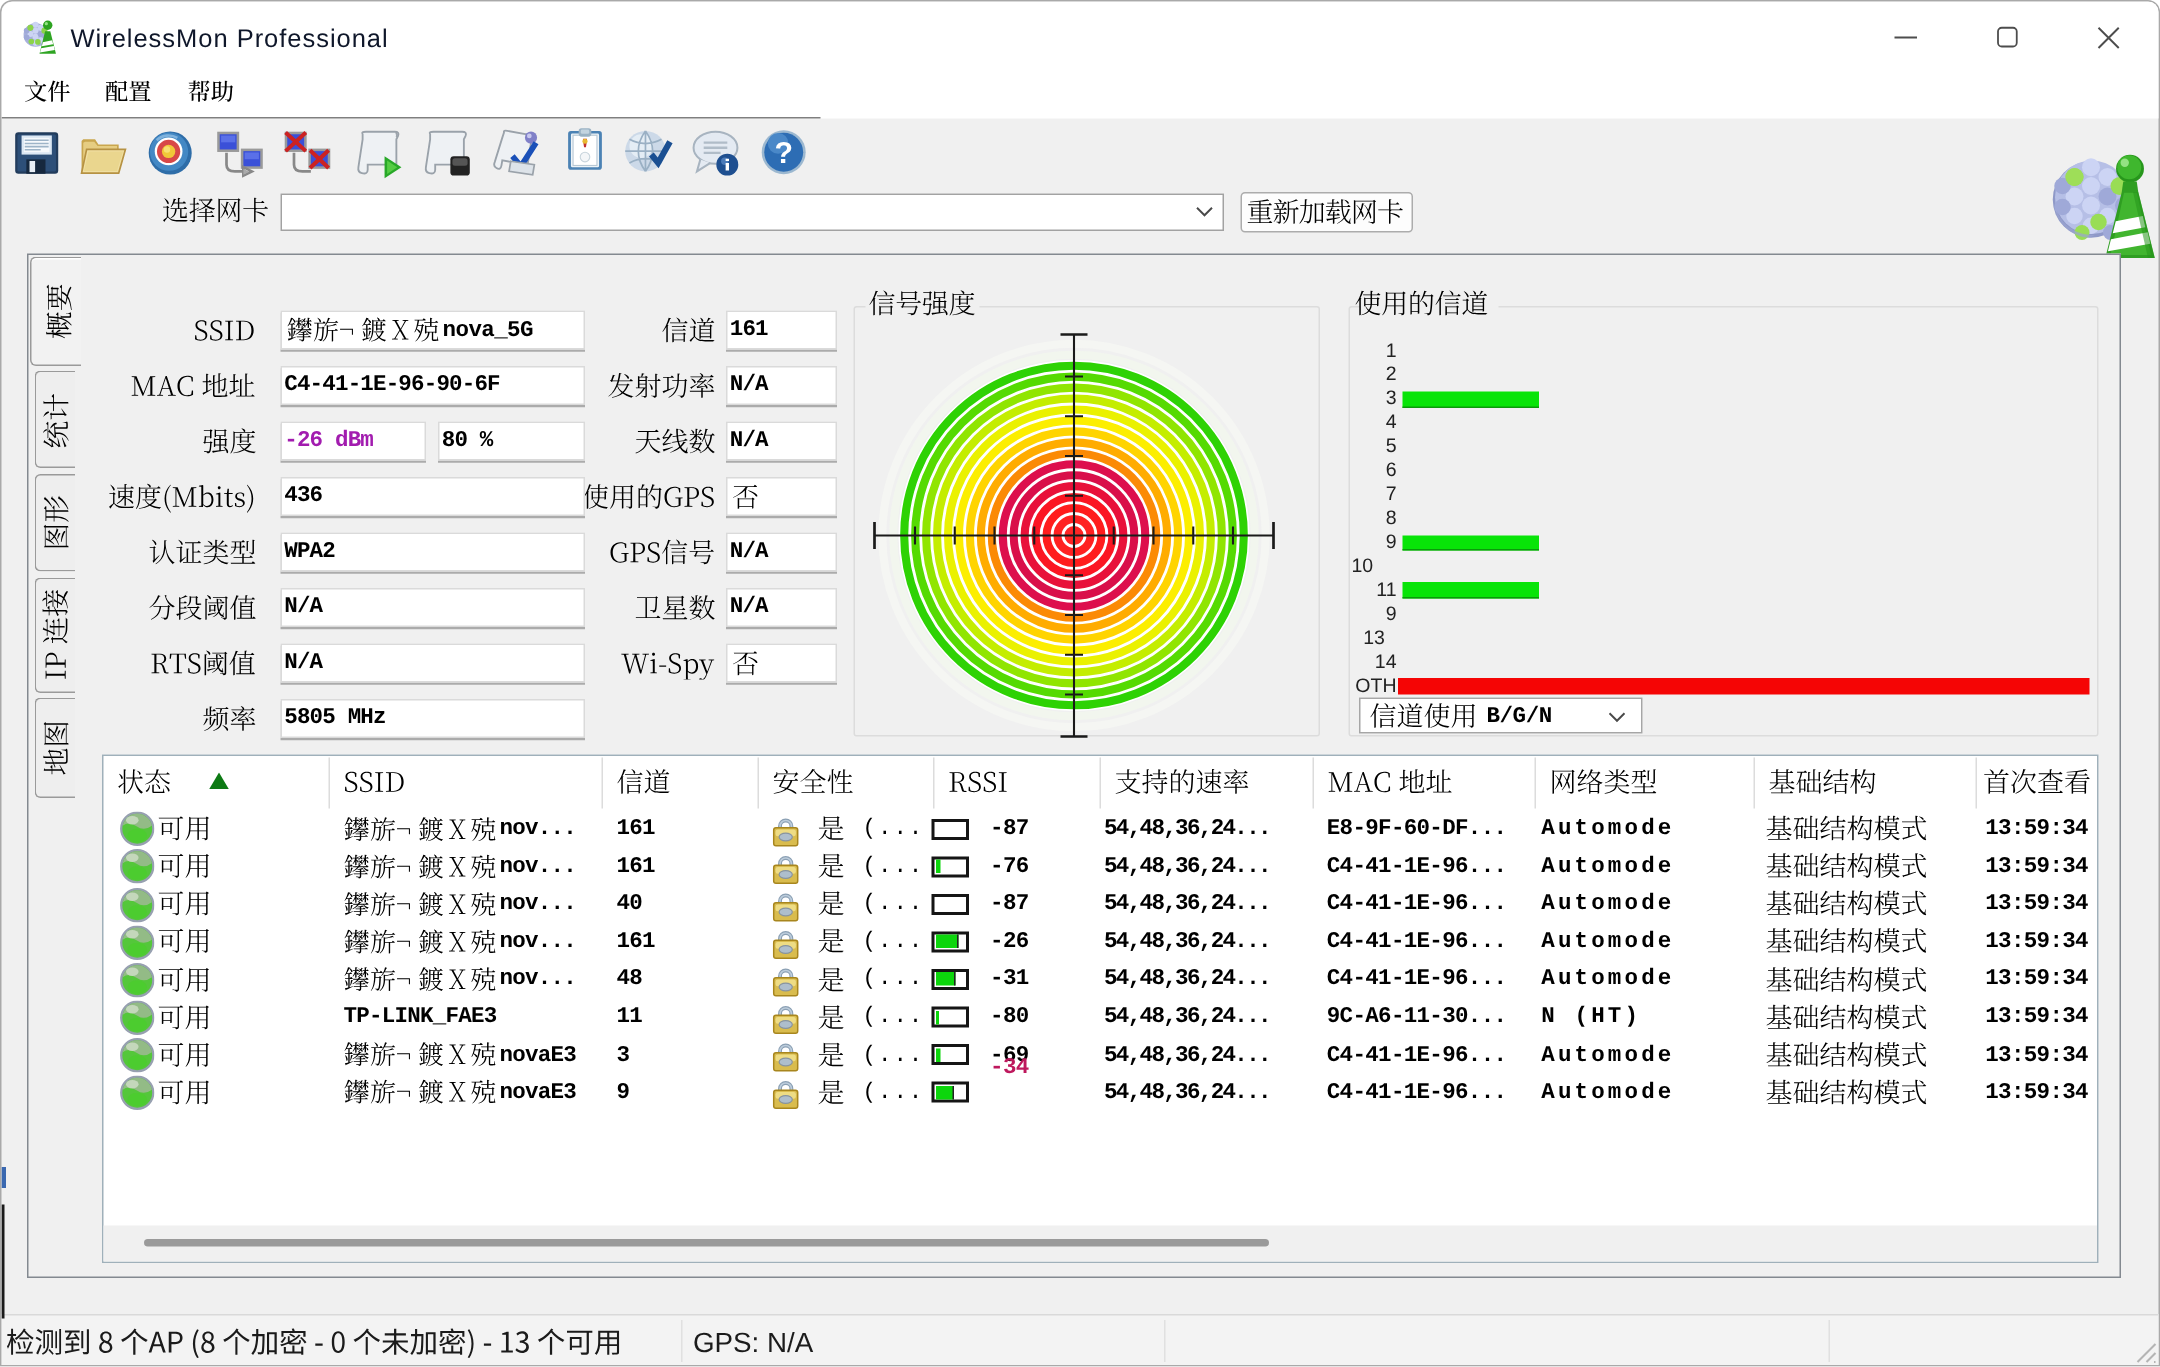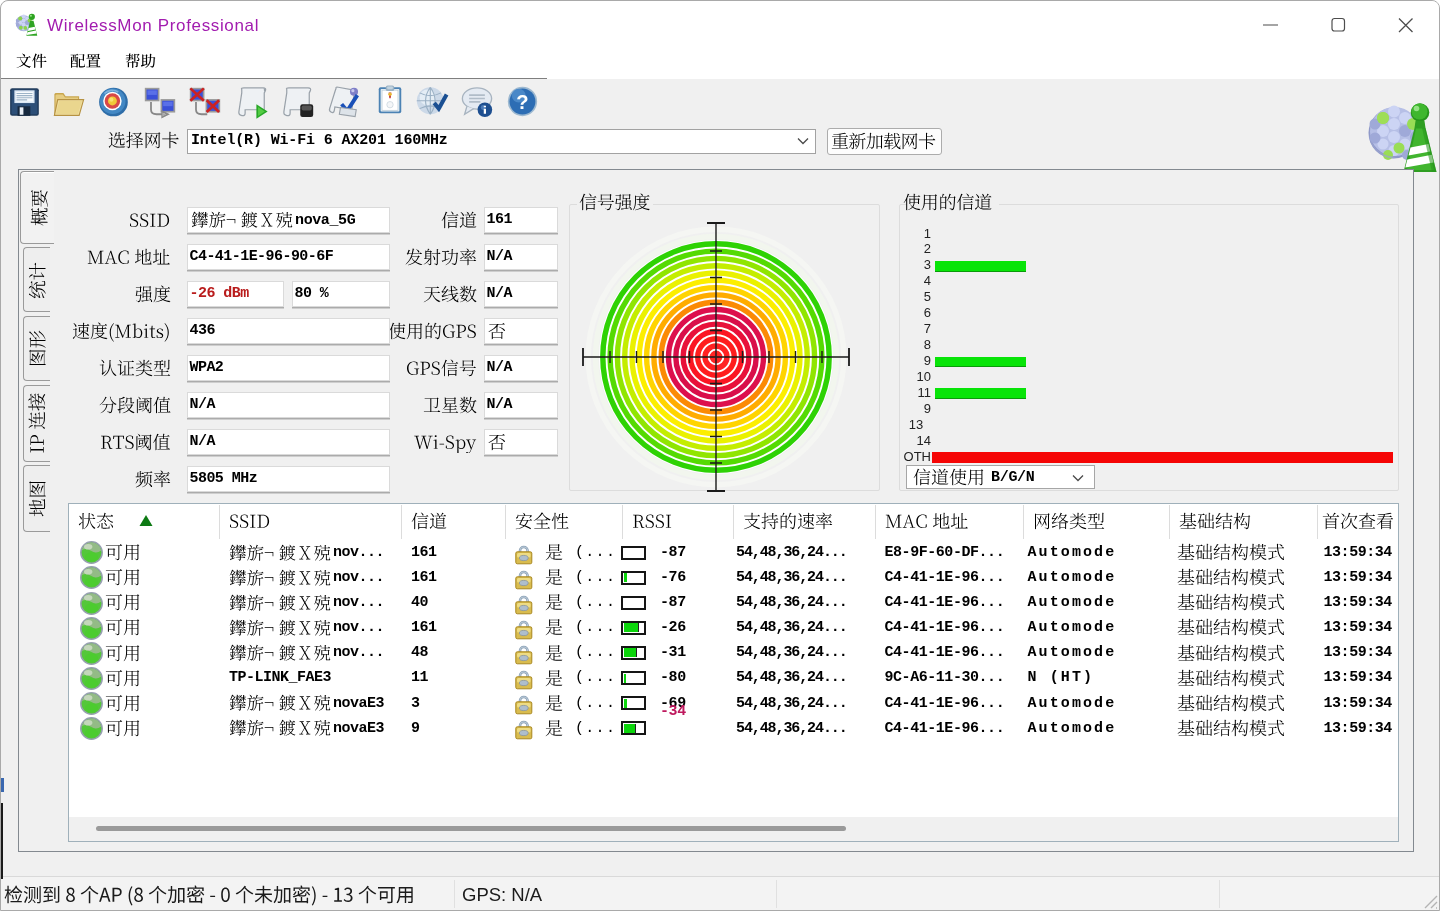--- a/index.html
+++ b/index.html
@@ -86,21 +86,21 @@
         <circle cx="20" cy="21" r="6.5"></circle>
         <circle cx="50" cy="27" r="6.5"></circle>
         <circle cx="36" cy="51" r="6"></circle>
         <circle cx="22" cy="50" r="6"></circle>
       </g>
 <circle cx="57" cy="15.5" r="10" fill="#2da321"></circle>
       <circle cx="54" cy="12" r="3.5" fill="#93e283"></circle>
 <path d="M51.5 28 L62.5 28 L74.5 76 L39.5 76 Z" fill="#2fa423"></path>
 <path d="M46.5 51.5 L66.5 47.5 L68.5 56 L44.5 60.5 Z M43 64.5 L70 59.5 L72 68.5 L40.5 73.5 Z" fill="#ffffff"></path>
 </svg>
-<div style="position:absolute;left:46px;top:15px;font:17px 'Liberation Sans';letter-spacing:0.65px;color:#a21caf">WirelessMon Professional</div>
+<div style="position:absolute;left:46px;top:15px;font:17px 'Liberation Sans';letter-spacing:0.65px;color:#0f172a">WirelessMon Professional</div>
 <svg style="position:absolute;left:1255px;top:14px" width="170" height="20" viewBox="0 0 170 20">
 <path d="M7 10 H22" stroke="#4d4d4d" stroke-width="1.2"></path>
 <rect x="76" y="3.5" width="12.5" height="12.5" rx="2.5" fill="none" stroke="#4d4d4d" stroke-width="1.2"></rect>
 <path d="M143 3.5 L156.5 17 M156.5 3.5 L143 17" stroke="#4d4d4d" stroke-width="1.3"></path>
 </svg>
 <svg style="position:absolute;left:14.5px;top:52.0px" width="32" height="18">
       <use href="#t0" fill="#000000"></use>
     </svg>
 <svg style="position:absolute;left:68.5px;top:52.0px" width="32" height="18">
       <use href="#t1" fill="#000000"></use>
@@ -196,21 +196,20 @@
 <svg style="position:absolute;left:504.5px;top:84px" width="34" height="34" viewBox="0 0 32 32">
       <circle cx="15.5" cy="15.5" r="13.8" fill="#9cb8d0"></circle>
       <circle cx="15.5" cy="15.5" r="12.2" fill="#2d6db4"></circle>
       <circle cx="12" cy="10" r="6.5" fill="#4a88c8"></circle>
 <text x="15.5" y="22.5" font-family="Liberation Sans" font-weight="bold" font-size="19" fill="#ffffff" text-anchor="middle">?</text>
     </svg>
 <svg style="position:absolute;left:106.5px;top:129.6px" width="72" height="20">
       <use href="#t3" fill="#000000"></use>
     </svg>
 <div style="position:absolute;left:186px;top:128px;width:629px;height:25px;background:#fff;border:1px solid #a2a2a2"></div>
-<div style="position:absolute;left:190px;top:129.2px;font:600 15px 'Liberation Mono';letter-spacing:-0.15px;color:#000;white-space:pre;line-height:22px">Intel(R) Wi-Fi 6 AX201 160MHz</div>
 <svg style="position:absolute;left:795px;top:135px" width="14" height="10">
       <path d="M2 2.5 L7 7.5 L12 2.5" stroke="#4a4a4a" stroke-width="1.3" fill="none"></path>
     </svg>
 <div style="position:absolute;left:826px;top:127px;width:115px;height:27px;background:#fdfdfd;border:1px solid #acacac;border-radius:3px"></div>
 <svg style="position:absolute;left:830px;top:130.6px" width="105" height="20">
       <use href="#t4" fill="#000000"></use>
     </svg>
 <svg style="position:absolute;left:1362px;top:96px" width="78" height="78" viewBox="0 0 78 78">
 <circle cx="31" cy="36" r="25.5" fill="#8f99c8"></circle>
 <circle cx="31.5" cy="34.5" r="24.5" fill="#b6bfe6"></circle>
@@ -317,21 +316,21 @@
       <use href="#t24" fill="#000000"></use>
     </svg>
 <div style="position:absolute;left:186px;top:206px;width:203px;height:26px;background:#fff;border:1px solid #dadada;box-shadow:0 1.5px 0 #ababab"></div>
 <svg style="position:absolute;left:190px;top:209.9px" width="103" height="20">
       <use href="#t25" fill="#000000"></use>
     </svg>
 <div style="position:absolute;left:294.0775px;top:208.8px;font:600 15px 'Liberation Mono';letter-spacing:-0.4px;color:#000;white-space:pre;line-height:22px">nova_5G</div>
 <div style="position:absolute;left:186px;top:243px;width:203px;height:26px;background:#fff;border:1px solid #dadada;box-shadow:0 1.5px 0 #ababab"></div>
 <div style="position:absolute;left:188.5px;top:245.2px;font:600 15px 'Liberation Mono';letter-spacing:-0.55px;color:#000;white-space:pre;line-height:22px">C4-41-1E-96-90-6F</div>
 <div style="position:absolute;left:186px;top:280px;width:97px;height:26px;background:#fff;border:1px solid #dadada;box-shadow:0 1.5px 0 #ababab"></div>
-<div style="position:absolute;left:188.5px;top:282.2px;font:600 15px 'Liberation Mono';letter-spacing:-0.55px;color:#b91c1c;white-space:pre;line-height:22px">-26 dBm</div>
+<div style="position:absolute;left:188.5px;top:282.2px;font:600 15px 'Liberation Mono';letter-spacing:-0.55px;color:#a21caf;white-space:pre;line-height:22px">-26 dBm</div>
 <div style="position:absolute;left:291px;top:280px;width:98px;height:26px;background:#fff;border:1px solid #dadada;box-shadow:0 1.5px 0 #ababab"></div>
 <div style="position:absolute;left:293.5px;top:282.2px;font:600 15px 'Liberation Mono';letter-spacing:-0.55px;color:#000;white-space:pre;line-height:22px">80 %</div>
 <div style="position:absolute;left:186px;top:317px;width:203px;height:26px;background:#fff;border:1px solid #dadada;box-shadow:0 1.5px 0 #ababab"></div>
 <div style="position:absolute;left:188.5px;top:319.2px;font:600 15px 'Liberation Mono';letter-spacing:-0.55px;color:#000;white-space:pre;line-height:22px">436</div>
 <div style="position:absolute;left:186px;top:354px;width:203px;height:26px;background:#fff;border:1px solid #dadada;box-shadow:0 1.5px 0 #ababab"></div>
 <div style="position:absolute;left:188.5px;top:356.2px;font:600 15px 'Liberation Mono';letter-spacing:-0.55px;color:#000;white-space:pre;line-height:22px">WPA2</div>
 <div style="position:absolute;left:186px;top:391px;width:203px;height:26px;background:#fff;border:1px solid #dadada;box-shadow:0 1.5px 0 #ababab"></div>
 <div style="position:absolute;left:188.5px;top:393.2px;font:600 15px 'Liberation Mono';letter-spacing:-0.55px;color:#000;white-space:pre;line-height:22px">N/A</div>
 <div style="position:absolute;left:186px;top:428px;width:203px;height:26px;background:#fff;border:1px solid #dadada;box-shadow:0 1.5px 0 #ababab"></div>
 <div style="position:absolute;left:188.5px;top:430.2px;font:600 15px 'Liberation Mono';letter-spacing:-0.55px;color:#000;white-space:pre;line-height:22px">N/A</div>
@@ -391,21 +390,21 @@
     </svg>
 <div style="position:absolute;left:900px;top:224.5px;width:30px;text-align:right;font:13px 'Liberation Sans';color:#222">1</div>
 <div style="position:absolute;left:900px;top:240.4px;width:30px;text-align:right;font:13px 'Liberation Sans';color:#222">2</div>
 <div style="position:absolute;left:900px;top:256.4px;width:30px;text-align:right;font:13px 'Liberation Sans';color:#222">3</div>
 <div style="position:absolute;left:900px;top:272.3px;width:30px;text-align:right;font:13px 'Liberation Sans';color:#222">4</div>
 <div style="position:absolute;left:900px;top:288.2px;width:30px;text-align:right;font:13px 'Liberation Sans';color:#222">5</div>
 <div style="position:absolute;left:900px;top:304.1px;width:30px;text-align:right;font:13px 'Liberation Sans';color:#222">6</div>
 <div style="position:absolute;left:900px;top:320.1px;width:30px;text-align:right;font:13px 'Liberation Sans';color:#222">7</div>
 <div style="position:absolute;left:900px;top:336.0px;width:30px;text-align:right;font:13px 'Liberation Sans';color:#222">8</div>
 <div style="position:absolute;left:900px;top:351.9px;width:30px;text-align:right;font:13px 'Liberation Sans';color:#222">9</div>
-<div style="position:absolute;left:900px;top:367.9px;width:30px;text-align:right;font:13px 'Liberation Sans';color:#222">10</div>
+<div style="position:absolute;left:900px;top:367.9px;width:30px;text-align:left;font:13px 'Liberation Sans';color:#222">10</div>
 <div style="position:absolute;left:900px;top:383.8px;width:30px;text-align:right;font:13px 'Liberation Sans';color:#222">11</div>
 <div style="position:absolute;left:900px;top:399.7px;width:30px;text-align:right;font:13px 'Liberation Sans';color:#222">9</div>
 <div style="position:absolute;left:900px;top:415.7px;width:30px;text-align:center;font:13px 'Liberation Sans';color:#222">13</div>
 <div style="position:absolute;left:900px;top:431.6px;width:30px;text-align:right;font:13px 'Liberation Sans';color:#222">14</div>
 <div style="position:absolute;left:897px;top:447.5px;width:33px;text-align:right;font:13px 'Liberation Sans';color:#222">OTH</div>
 <div style="position:absolute;left:934px;top:260.0px;width:91px;height:10.5px;background:#08e408;border-bottom:1.5px solid #0a9a0a"></div>
 <div style="position:absolute;left:934px;top:355.5px;width:91px;height:10.5px;background:#08e408;border-bottom:1.5px solid #0a9a0a"></div>
 <div style="position:absolute;left:934px;top:387.4px;width:91px;height:10.5px;background:#08e408;border-bottom:1.5px solid #0a9a0a"></div>
 <div style="position:absolute;left:931px;top:451px;width:461px;height:11px;background:#f50505"></div>
 <div style="position:absolute;left:905px;top:464px;width:189px;height:24px;background:#fff;border:1px solid #a6a6a6"></div>

